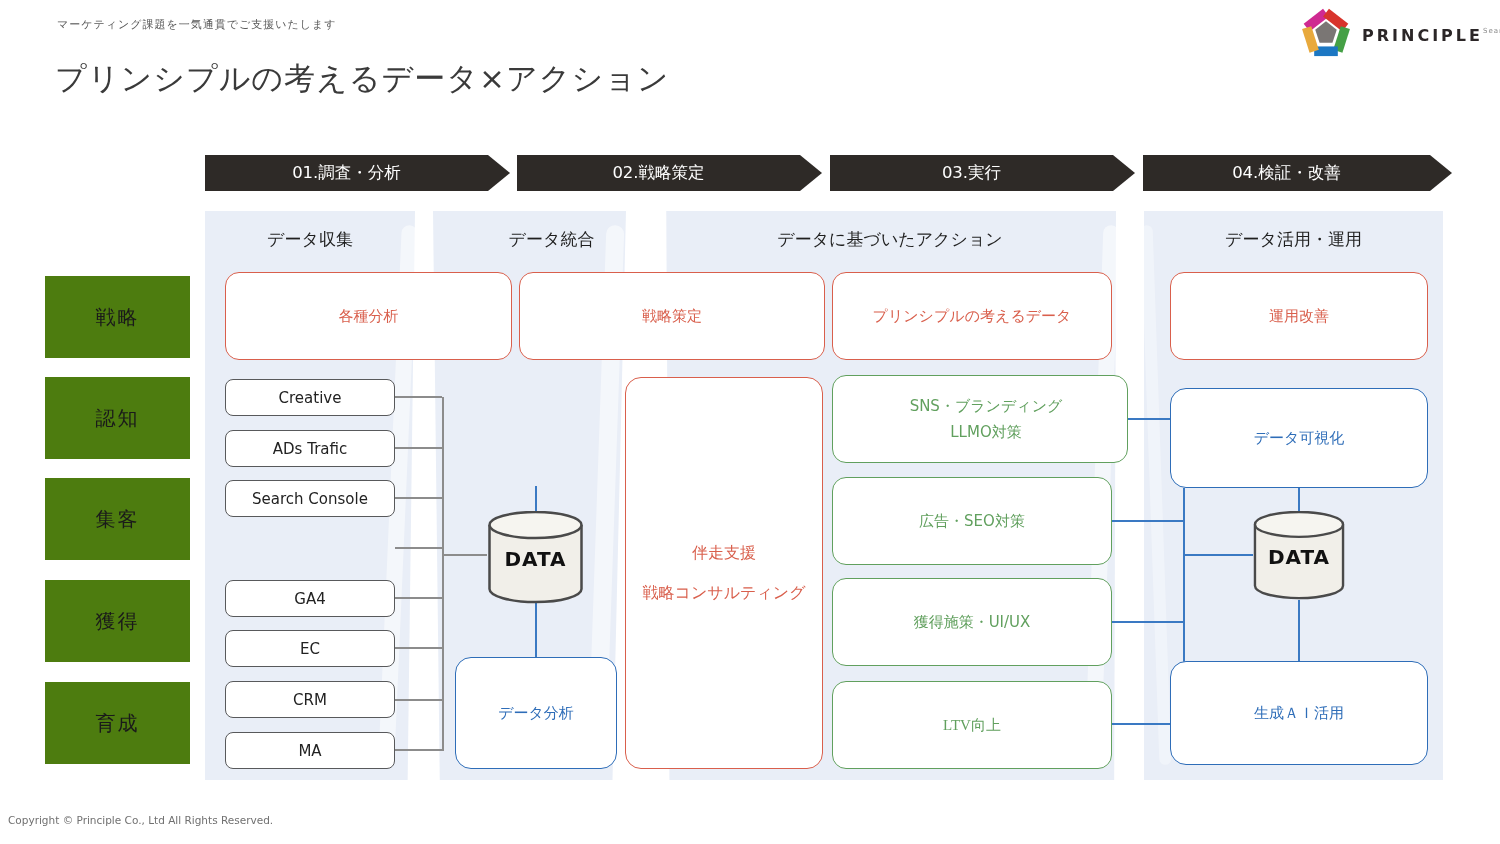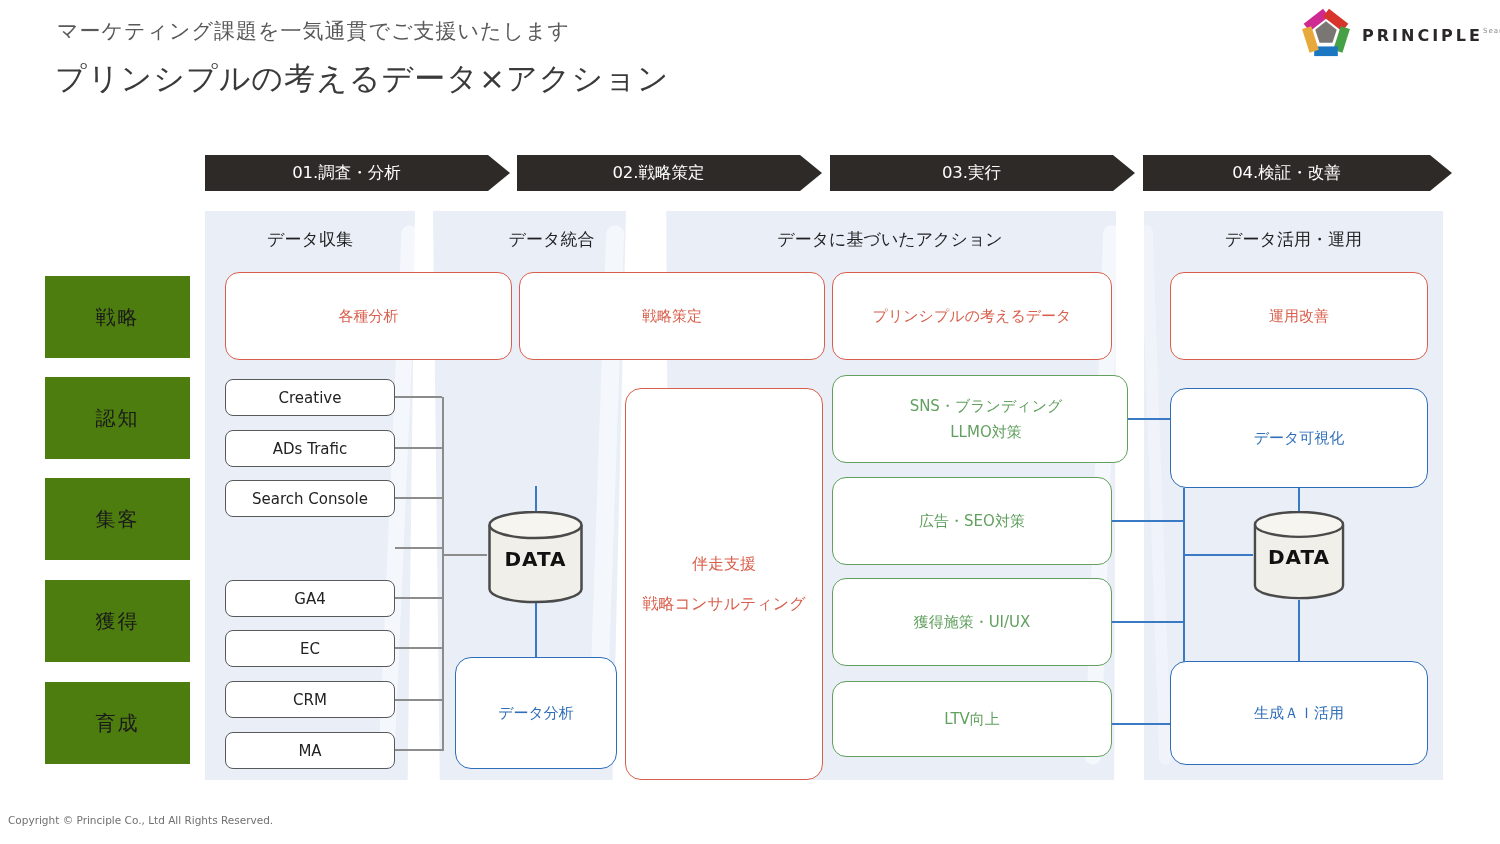--- a/index.html
+++ b/index.html
@@ -1,21 +1,21 @@
 <!DOCTYPE html>
 <html lang="ja"><head>
 <meta charset="utf-8">
 <style>
   * { margin:0; padding:0; box-sizing:border-box; }
   html,body { width:1500px; height:844px; background:#ffffff; overflow:hidden;
     font-family:"DejaVu Sans","Liberation Sans",sans-serif; }
   .stage { position:relative; width:1500px; height:844px; background:#fff; }
   .abs { position:absolute; }
 
-  .subtitle { left:57px; top:17px; font-size:21px; color:#595959; letter-spacing:1px; }
+  .subtitle { left:57px; top:17px; font-size:11px; color:#595959; letter-spacing:1px; }
   .title { left:55px; top:58px; font-size:31px; color:#3a3a3a; letter-spacing:1px; }
   .copyright { left:8px; top:814px; font-size:10.5px; color:#707070; }
 
   .logo { left:1298px; top:4px; width:195px; height:62px; display:flex; align-items:center; gap:8px; }
   .logo-text { display:flex; flex-direction:row; align-items:flex-start; }
   .logo-brand { font-size:16px; font-weight:bold; color:#2b2627; letter-spacing:3px; }
   .logo-tagline { font-size:7px; color:#8a8a8a; letter-spacing:1px; margin-top:1px; margin-right:10px; }
 
   .step { top:155px; height:36px; background:#2e2a27; color:#ffffff; font-size:16.5px;
     line-height:36px; text-align:center; padding-right:22px;
@@ -29,21 +29,21 @@
 
   .row-label { left:45px; width:145px; height:82px; background:#4d7c0f; color:#1a1a1a;
     font-size:20px; display:flex; align-items:center; justify-content:center; letter-spacing:2px; }
 
   .box { background:#ffffff; display:flex; flex-direction:column; align-items:center;
     justify-content:center; text-align:center; z-index:2; }
   .box-red    { border:1.5px solid #d95f4c; border-radius:14px; color:#d95f4c; font-size:15px; }
   .box-src    { border:1.5px solid #58595b; border-radius:8px;  color:#222222; font-size:15px; }
   .box-blue   { border:1.5px solid #2e6db8; border-radius:16px; color:#2e6db8; font-size:15px; }
   .box-green  { border:1.5px solid #61a05e; border-radius:14px; color:#61a05e; font-size:15px; line-height:26px; }
-  .box-red-tall { border:1.5px solid #d95f4c; border-radius:16px; color:#d95f4c; font-size:16px; gap:19px;margin-top:11px; }
+  .box-red-tall { border:1.5px solid #d95f4c; border-radius:16px; color:#d95f4c; font-size:16px; gap:19px; }
   .line2:empty { display:none; }
 
   .gline { background:#8c8c8c; z-index:1; }
   .bline { background:#3a79c3; z-index:1; }
 
   .cyl { z-index:2; }
   .cyl-label { z-index:3; font-size:20px; font-weight:bold; color:#111; letter-spacing:1px;
     text-align:center; }
 </style>
 </head>
@@ -145,21 +145,21 @@
     <span class="line2">LLMO対策</span>
   </div>
   <div class="abs box box-green" style="left:832px;top:477px;width:280px;height:88px;">
     <span>広告・SEO対策</span>
 
   </div>
   <div class="abs box box-green" style="left:832px;top:578px;width:280px;height:88px;">
     <span>獲得施策・UI/UX</span>
 
   </div>
-  <div class="abs box box-green" style="left:832px;top:681px;width:280px;height:76px;">
+  <div class="abs box box-green" style="left:832px;top:681px;width:280px;height:88px;font-family:Liberation Serif, serif;">
     <span>LTV向上</span>
 
   </div>
 
   <div class="abs bline" style="left:1112px;top:418px;width:58px;height:2px;"></div>
   <div class="abs bline" style="left:1112px;top:520px;width:71px;height:2px;"></div>
   <div class="abs bline" style="left:1112px;top:621px;width:71px;height:2px;"></div>
   <div class="abs bline" style="left:1112px;top:723px;width:58px;height:2px;"></div>
   <div class="abs bline" style="left:1183px;top:488px;width:2px;height:175px;"></div>
   <div class="abs bline" style="left:1185px;top:554px;width:68px;height:2px;"></div>

